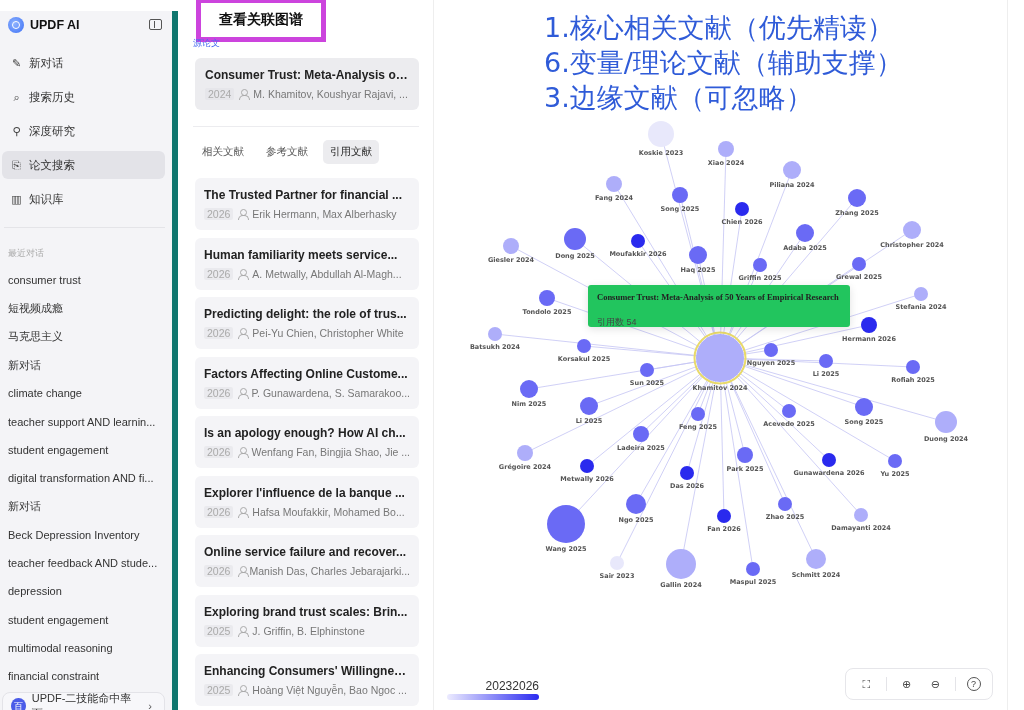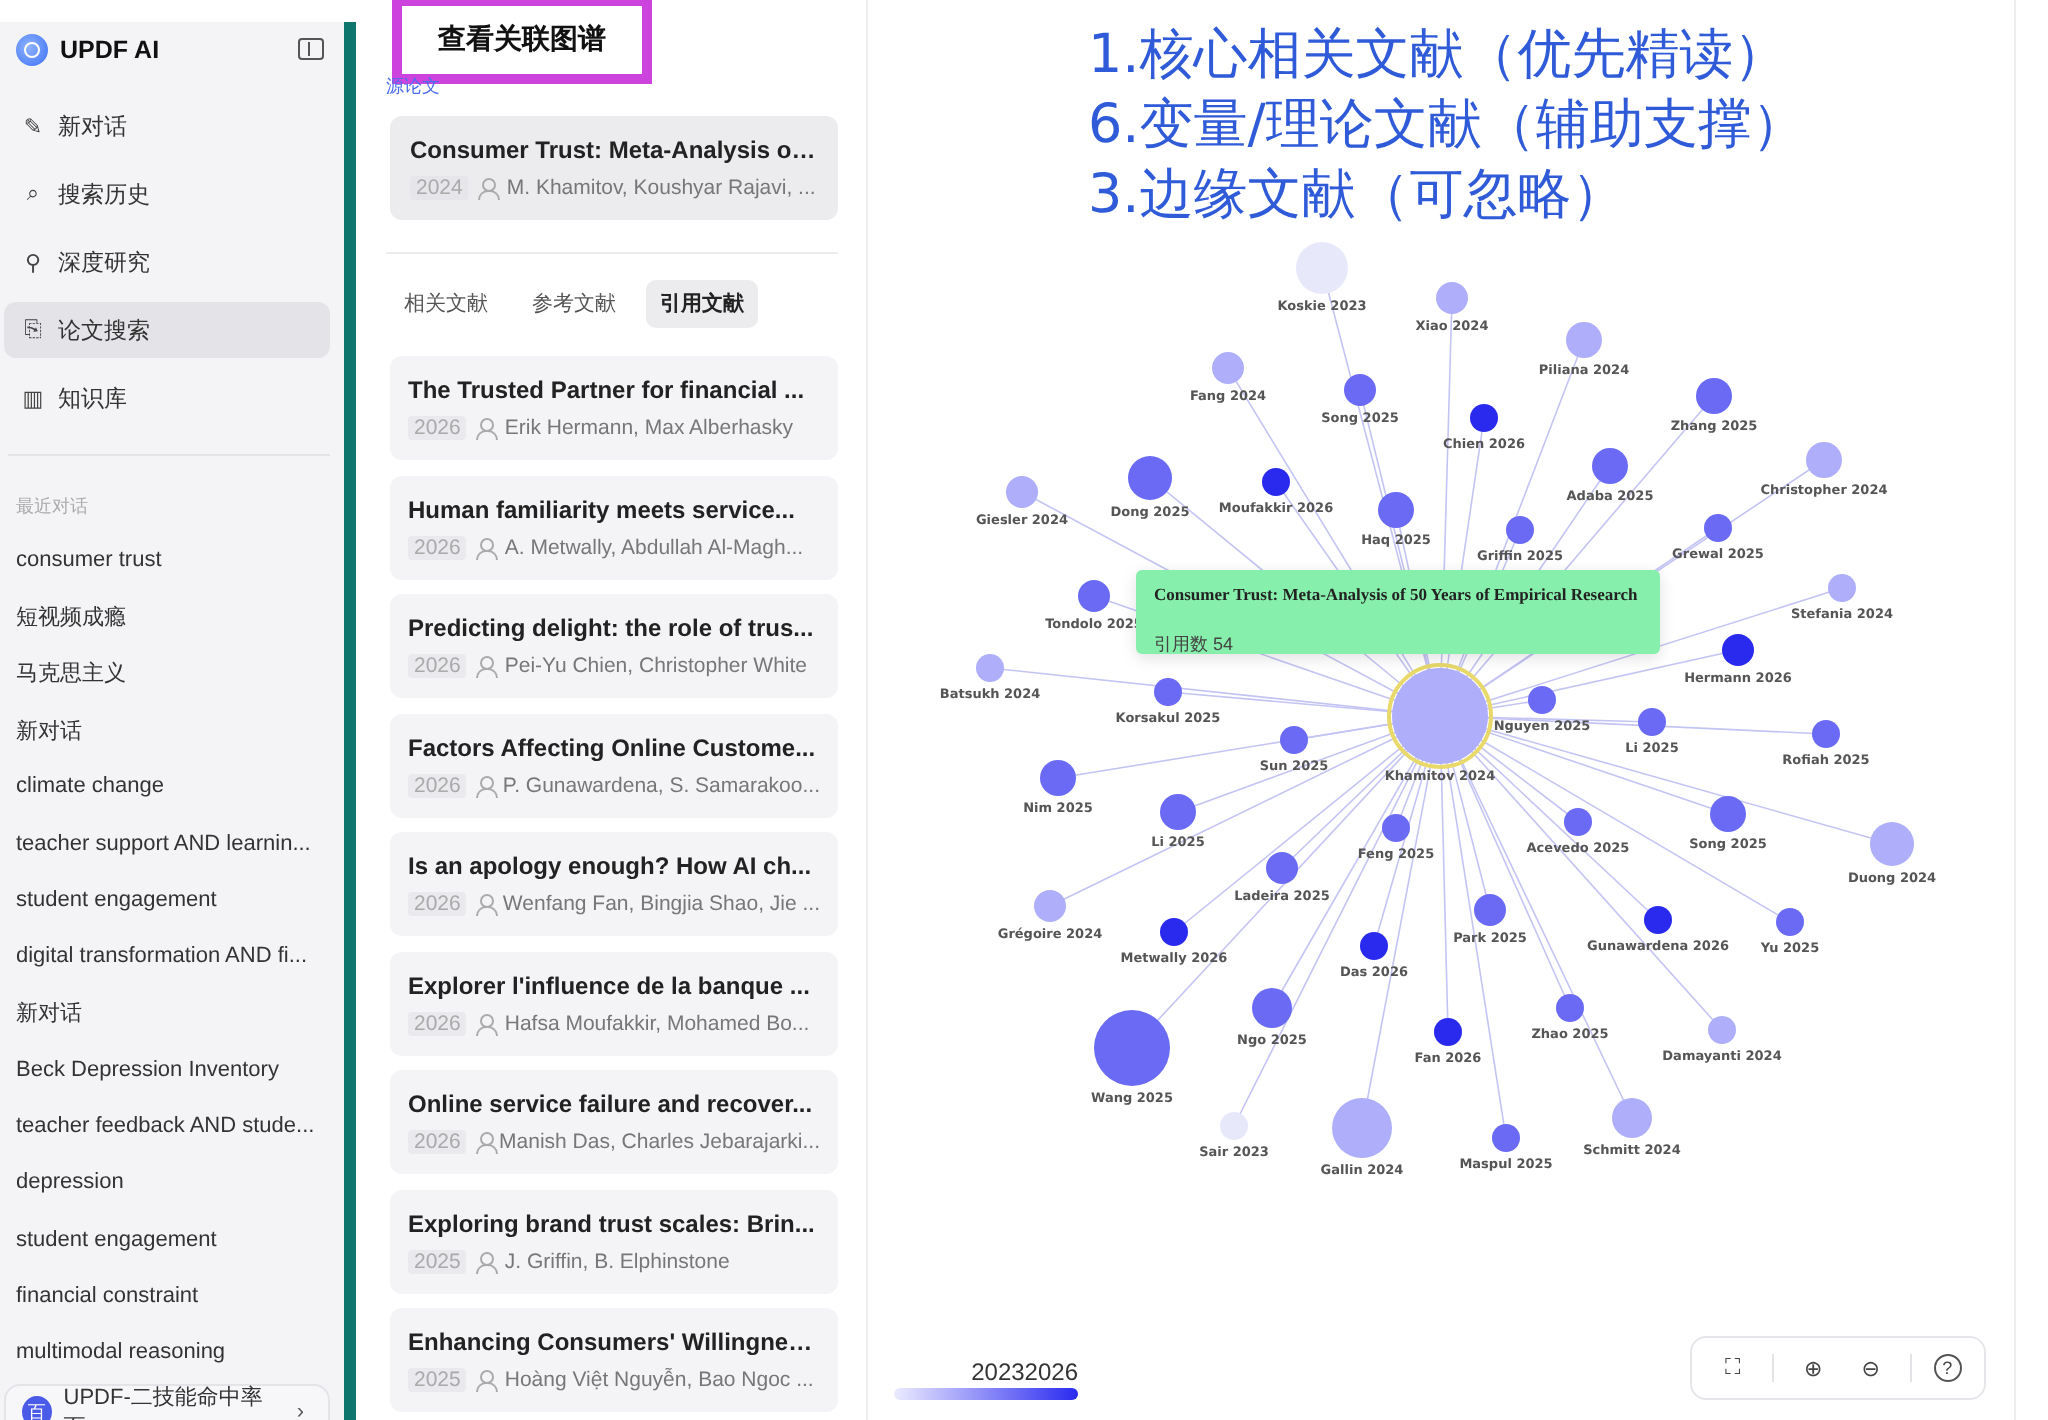--- a/index.html
+++ b/index.html
@@ -32,30 +32,30 @@
 .source-card{position:absolute;left:16px;top:58px;width:224px;height:52px;background:#ececef;border-radius:6px;padding:10px 10px}
 .card-title{font-size:12px;font-weight:700;color:#222;white-space:nowrap;overflow:hidden;text-overflow:ellipsis}
 .card-meta{margin-top:6px;font-size:10.5px;color:#777;display:flex;align-items:flex-end;gap:4px;white-space:nowrap;overflow:hidden}
 .year{background:#e6e6ea;color:#aaa;padding:0 3px;border-radius:2px}
 .person{display:inline-block;width:11px;height:11px;position:relative;color:#999}
 .person:before{content:"";position:absolute;left:3px;top:0;width:5px;height:5px;border:1px solid #aaa;border-radius:50%}
 .person:after{content:"";position:absolute;left:1px;top:6px;width:9px;height:5px;border:1px solid #aaa;border-bottom:none;border-radius:5px 5px 0 0}
 .sep{position:absolute;left:14px;top:126px;width:226px;height:1px;background:#ececef}
 .tabs{position:absolute;left:16px;top:140px;display:flex;gap:8px}
 .tab{height:24px;padding:0 7px;display:flex;align-items:center;font-size:10.5px;color:#555;border-radius:5px}
-.tab.active{background:#ececef;color:#222;font-weight:700}
+.tab.active{background:#ececef;color:#222;font-weight:400}
 .list{position:absolute;left:16px;top:178px;width:224px}
 .list-card{height:52px;margin-bottom:7.5px;background:#f4f4f7;border-radius:6px;padding:10px 9px}
 .list-card .year{background:#eaeaee}
 
 .graph{position:absolute;left:435px;top:0;width:573px;height:710px;background:#fff}
 .scroll-edge{position:absolute;left:1007px;top:0;width:17px;height:710px;background:#fff;border-left:1px solid #eee}
 .annot{position:absolute;left:544px;top:10px;font-size:27px;line-height:35px;color:#2f5bd8;font-family:"DejaVu Sans",sans-serif}
 svg.net{position:absolute;left:0;top:0}
-.tooltip{position:absolute;left:568px;top:285px;width:262px;height:42px;background:#86efac;box-shadow:0 2px 8px rgba(0,0,0,.12);border-radius:3px;padding:7px 9px}
+.tooltip{position:absolute;left:588px;top:285px;width:262px;height:42px;background:#22c55e;box-shadow:0 2px 8px rgba(0,0,0,.12);border-radius:3px;padding:7px 9px}
 .tt-title{font-family:"Liberation Serif",serif;font-weight:700;font-size:8.5px;color:#222;white-space:nowrap}
 .tt-sub{font-size:9px;color:#444;margin-top:14px}
 .legend{position:absolute;left:447px;top:679px}
 .legend-labels{display:flex;justify-content:flex-end;width:92px;font-size:12px;color:#333}
 .legend-bar{width:92px;height:6px;border-radius:3px;background:linear-gradient(90deg,#ecebff,#2a2af0);margin-top:1px}
 .toolbar{position:absolute;left:845px;top:668px;width:148px;height:32px;border:1px solid #e6e6ea;border-radius:8px;background:#fff;display:flex;align-items:center;justify-content:space-around;padding:0 6px}
 .tb-btn{width:18px;height:18px;display:flex;align-items:center;justify-content:center;font-size:11px;color:#444}
 .tb-sep{width:1px;height:14px;background:#e4e4e8}
 </style>
 </head>
@@ -100,22 +100,22 @@
       <div class="recent-item">新对话</div>
       <div class="recent-item">climate change</div>
       <div class="recent-item">teacher support AND learnin...</div>
       <div class="recent-item">student engagement</div>
       <div class="recent-item">digital transformation AND fi...</div>
       <div class="recent-item">新对话</div>
       <div class="recent-item">Beck Depression Inventory</div>
       <div class="recent-item">teacher feedback AND stude...</div>
       <div class="recent-item">depression</div>
       <div class="recent-item">student engagement</div>
+      <div class="recent-item">multimodal reasoning</div>
       <div class="recent-item">financial constraint</div>
-      <div class="recent-item">multimodal reasoning</div>
     </div>
     <div class="footer-btn">
       <span class="footer-icon">百</span>
       <span>UPDF-二技能命中率百...</span>
       <span class="footer-chev">›</span>
     </div>
   </aside>
 
   <section class="middle">
     <span class="panel-close">×</span>

